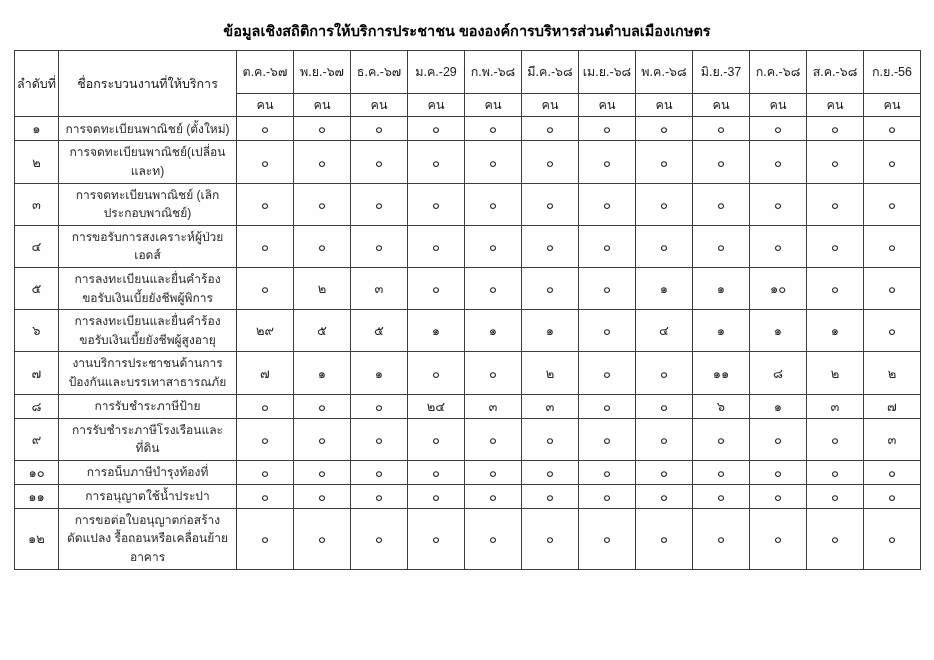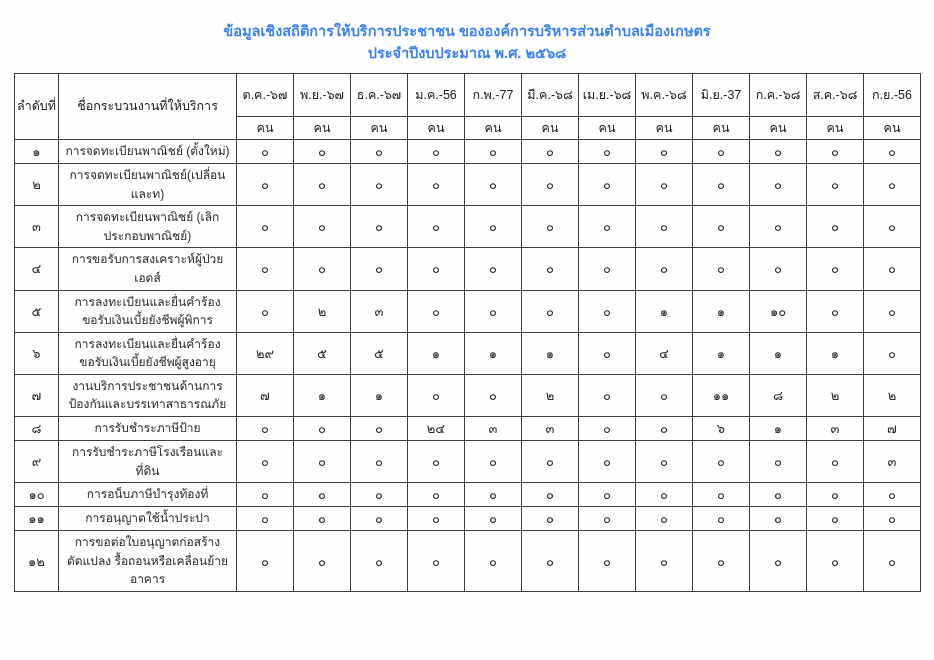--- a/index.html
+++ b/index.html
@@ -10,21 +10,21 @@
     background: #fefefe;
     color: #1e1e1e;
     position: relative;
     overflow: hidden;
   }
   .title-block { padding-top: 20px; }
   .doc-title, .doc-subtitle {
     text-align: center;
     font-weight: bold;
     font-size: 14.5px;
-    color: #3b82f6;
+    color: #000000;
     line-height: 1.55;
   }
   table.stats {
     border-collapse: collapse;
     table-layout: fixed;
     width: 906px;
     margin: 8px 0 0 14px;
     font-size: 13px;
   }
   table.stats th, table.stats td {
@@ -46,21 +46,20 @@
   col.c-no { width: 44px; }
   col.c-name { width: 178px; }
   col.c-month { width: 57px; }
 </style>
 </head>
 <body>
 
 <div class="page">
   <div class="title-block">
     <div class="doc-title">ข้อมูลเชิงสถิติการให้บริการประชาชน ขององค์การบริหารส่วนตำบลเมืองเกษตร</div>
-    <div class="doc-subtitle">ประจำปีงบประมาณ พ.ศ. ๒๕๖๘</div>
   </div>
 
   <table class="stats">
     <colgroup id="colgroup">
         <col class="c-no">
         <col class="c-name">
         <col class="c-month">
         <col class="c-month">
         <col class="c-month">
         <col class="c-month">
@@ -73,22 +72,22 @@
         <col class="c-month">
         <col class="c-month">
       </colgroup>
     <thead>
       <tr class="hdr-months" id="header-row-months">
         <th rowspan="2">ลำดับที่</th>
         <th rowspan="2">ชื่อกระบวนงานที่ให้บริการ</th>
       <th>ต.ค.-๖๗</th>
           <th>พ.ย.-๖๗</th>
           <th>ธ.ค.-๖๗</th>
-          <th>ม.ค.-56</th>
-          <th>ก.พ.-77</th>
+          <th>ม.ค.-29</th>
+          <th>ก.พ.-๖๘</th>
           <th>มี.ค.-๖๘</th>
           <th>เม.ย.-๖๘</th>
           <th>พ.ค.-๖๘</th>
           <th>มิ.ย.-37</th>
           <th>ก.ค.-๖๘</th>
           <th>ส.ค.-๖๘</th>
           <th>ก.ย.-56</th>
         </tr>
       <tr class="hdr-units" id="header-row-units">
           <th>คน</th>

